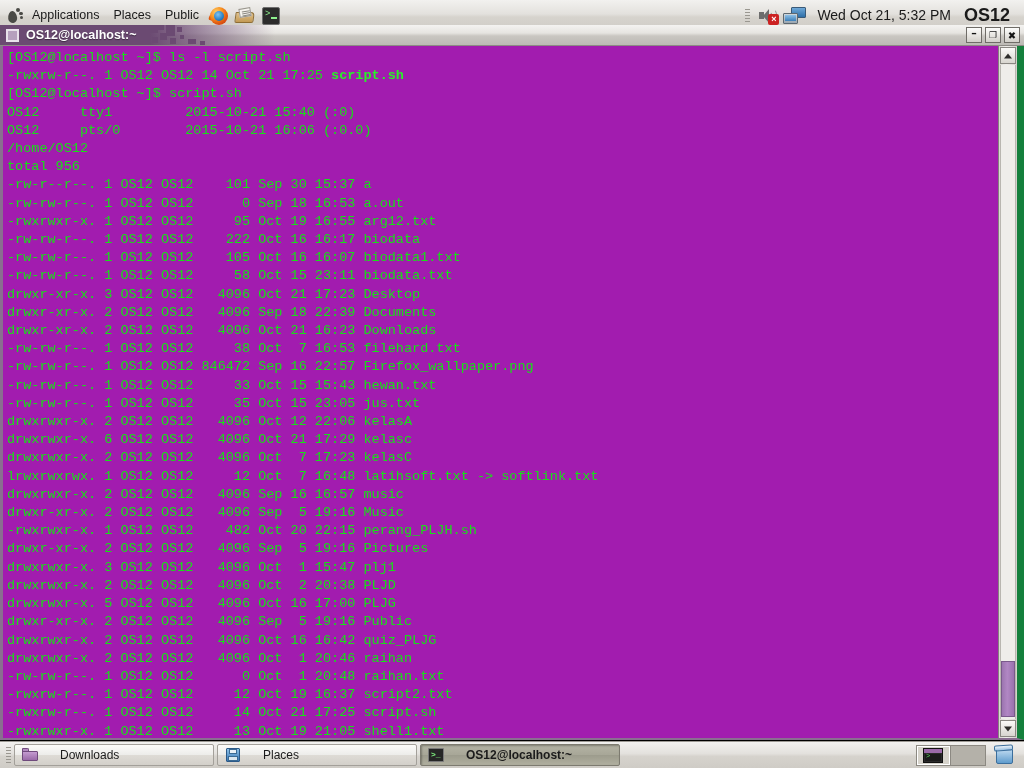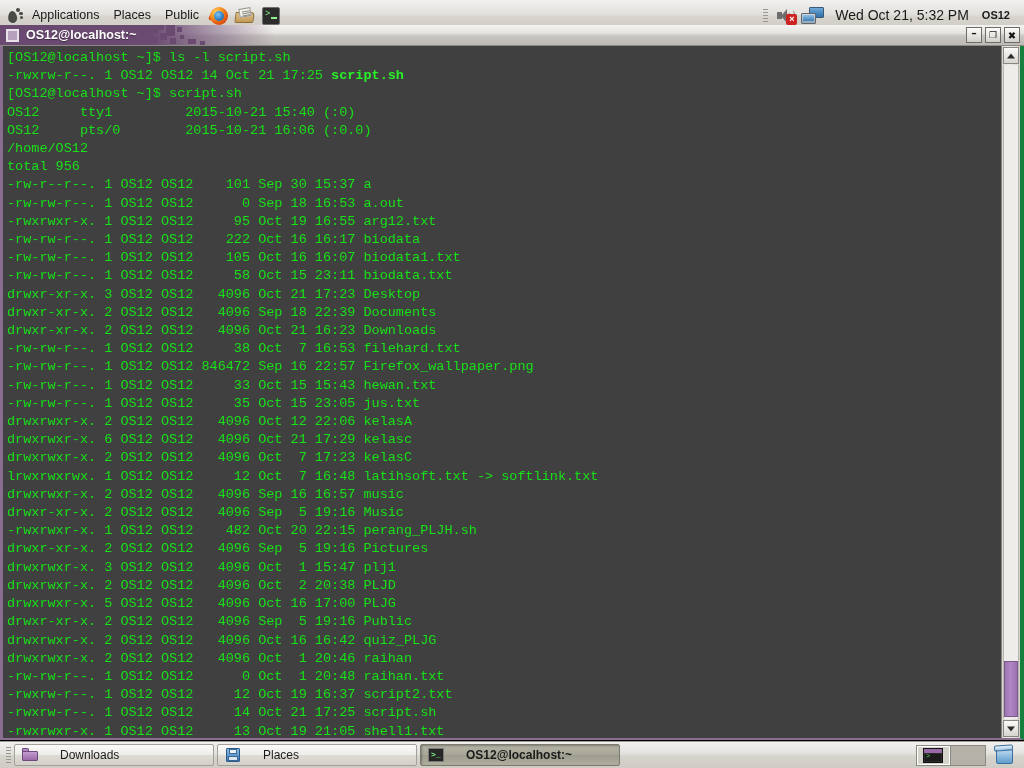--- a/index.html
+++ b/index.html
@@ -139,21 +139,21 @@
   .mon-front span {
     position: absolute; left: 1px; top: 1px; right: 1px; height: 6px;
     background: linear-gradient(to bottom, #8fc0e6, #3c7fb8); display: block;
   }
 
   #clock {
     font-size: 14px; color: #1a1a1a; padding: 2px 6px 3px 6px;
     white-space: nowrap; cursor: default;
   }
   #user-name {
-    font-size: 11px; font-weight: bold; color: #1a1a1a;
+    font-size: 18px; font-weight: bold; color: #1a1a1a;
     padding: 2px 8px 3px 4px; white-space: nowrap; cursor: default;
   }
 
   
   #term-window {
     position: absolute; left: 0; top: 25px;
     width: 1024px; height: 716px;
     background: #000;
   }
   #titlebar {
@@ -197,23 +197,23 @@
     font-family: "DejaVu Sans", sans-serif; font-weight: bold;
   }
   .wbtn.min::after { content: "\2013"; line-height: 11px; }
   .wbtn.max::after { content: "\2750"; font-size: 9px; line-height: 15px; }
   .wbtn.close::after { content: "\2716"; font-size: 10px; line-height: 15px; }
 
   
   #term-body {
     position: relative;
     height: 694px;
-    background: #404040;
+    background: #a21caf;
     border-left: 3px solid #8a6e90;
-    border-right: 4px solid #15803d;
+    border-right: 7px solid #15803d;
     border-bottom: 2px solid #8a6e90;
     display: flex;
   }
   #term-text {
     flex: 1 1 auto;
     padding: 3px 0 0 4px;
     font-family: "Liberation Mono", "DejaVu Sans Mono", monospace;
     font-size: 13.5px;
     line-height: 18.2px;
     color: #18e018;

